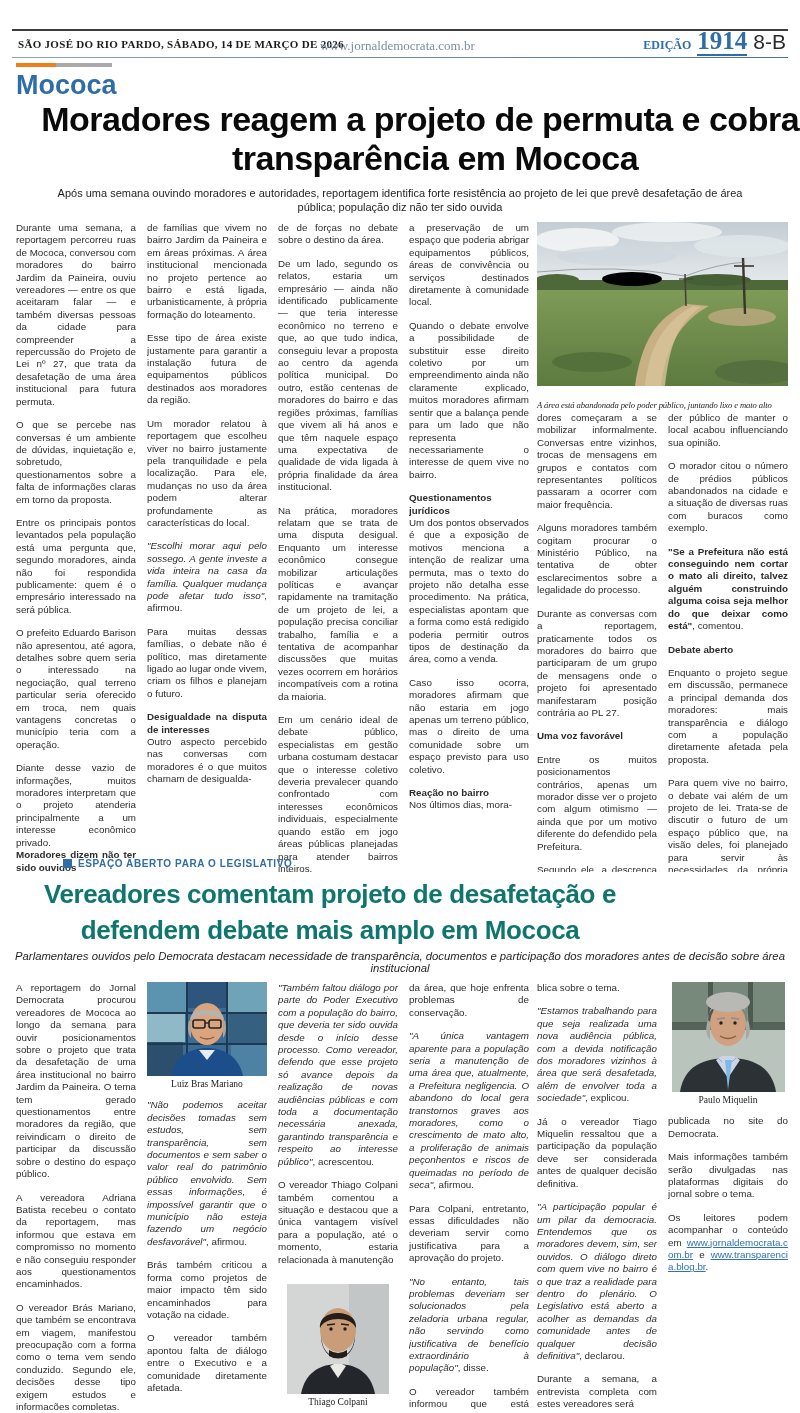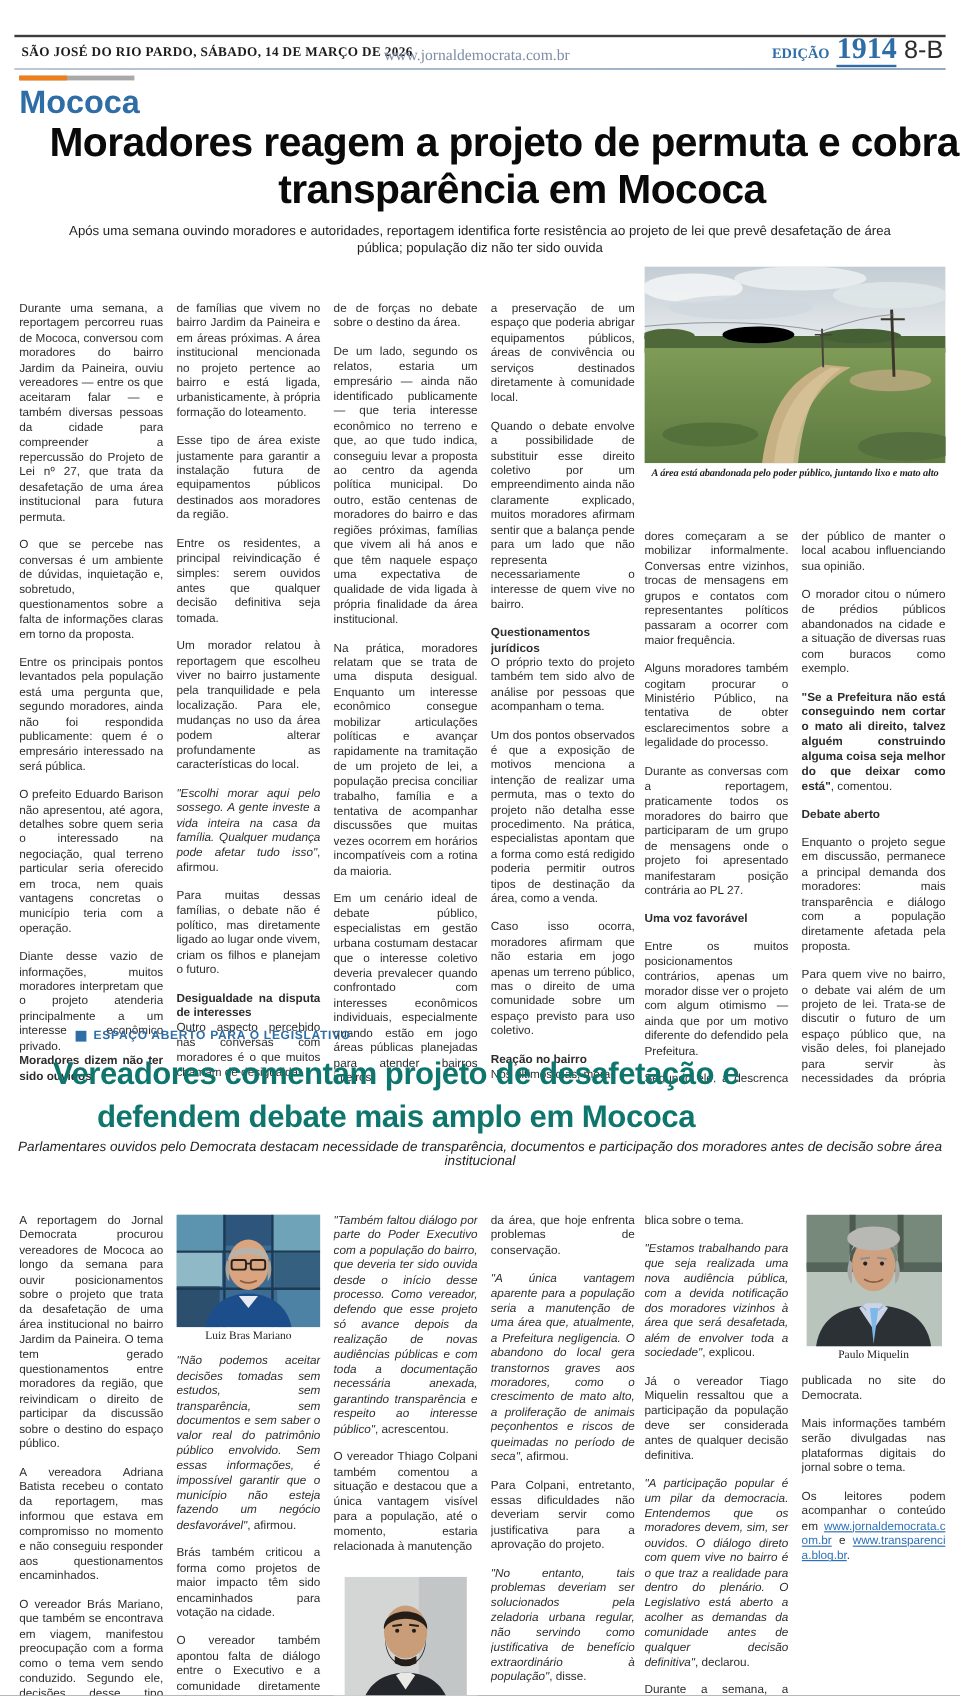--- a/index.html
+++ b/index.html
@@ -22,31 +22,31 @@
   .secbar{position:absolute;top:63px;left:16px;width:96px;height:4px;background:#a9a9a9;}
   .secbar .orange{position:absolute;left:0;top:0;width:40px;height:4px;background:#ee7f1b;}
   .secname{position:absolute;top:70px;left:16px;font-size:27px;font-weight:bold;color:#2f6da6;}
   
   .h1line{position:absolute;top:100px;left:0;width:800px;text-align:center;
           font-size:34px;line-height:39px;font-weight:bold;color:#0a0a0a;letter-spacing:-.5px;padding-left:35px;}
   .dk1{position:absolute;top:186px;left:40px;width:720px;text-align:center;
        font-size:11px;line-height:14px;color:#1f1f1f;}
   
   .bodycol{position:absolute;width:120px;font-size:9.8px;line-height:12.4px;
-           text-align:justify;color:#2d2d2d;overflow:hidden;margin-top:30px;}
+           text-align:justify;color:#2d2d2d;overflow:hidden;}
   .bodycol p{margin:0 0 11px 0;}
   .bodycol p.tight{margin-bottom:0;}
   .sh{font-weight:bold;}
   .it{font-style:italic;}
   .a1{top:222px;height:650px;}
   
   .rblock{position:absolute;top:222px;left:537px;width:251px;height:650px;}
   .mainphoto{width:251px;height:164px;display:block;}
-  .photocap{margin-top:3px;width:251px;text-align:center;font-family:"Liberation Serif",serif;
-            font-style:italic;font-weight:bold;font-size:8.6px;color:#222;letter-spacing:-.1px;}
+  .photocap{margin-top:14px;width:251px;font-family:"Liberation Serif",serif;
+            font-style:italic;font-weight:normal;font-size:8.6px;color:#222;letter-spacing:-.1px;}
   .inner5,.inner6{position:absolute;top:190px;width:120px;height:460px;overflow:hidden;
                   font-size:9.8px;line-height:12.4px;text-align:justify;}
   .inner5 p,.inner6 p{margin:0 0 11px 0;}
   .inner5{left:0;} .inner6{left:131px;}
   
   .kicker{position:absolute;top:858px;left:16px;display:flex;align-items:center;gap:6px;padding-left:47px;}
   .ksq{width:9px;height:9px;background:#2f6da6;display:inline-block;}
   .ktxt{font-size:10px;font-weight:bold;letter-spacing:.6px;color:#2f6da6;}
   .h2line{position:absolute;top:876px;left:0;width:660px;text-align:center;
           font-size:26px;line-height:36px;font-weight:bold;color:#0f766e;letter-spacing:-.4px;}
@@ -90,41 +90,39 @@
     <p>Entre os principais pontos levantados pela população está uma pergunta que, segundo moradores, ainda não foi respondida publicamente: quem é o empresário interessado na será pública.</p>
     <p>O prefeito Eduardo Barison não apresentou, até agora, detalhes sobre quem seria o interessado na negociação, qual terreno particular seria oferecido em troca, nem quais vantagens concretas o município teria com a operação.</p>
     <p class="tight">Diante desse vazio de informações, muitos moradores interpretam que o projeto atenderia principalmente a um interesse econômico privado.</p>
     <p class="sh tight">Moradores dizem não ter sido ouvidos</p>
 
   </div>
 
   <div class="bodycol a1 colpos2">
     <p>de famílias que vivem no bairro Jardim da Paineira e em áreas próximas. A área institucional mencionada no projeto pertence ao bairro e está ligada, urbanisticamente, à própria formação do loteamento.</p>
     <p>Esse tipo de área existe justamente para garantir a instalação futura de equipamentos públicos destinados aos moradores da região.</p>
-    <p>Entre os residentes, a principal reivindicação é simples: serem ouvidos antes que qualquer decisão definitiva seja tomada.</p>
     <p>Um morador relatou à reportagem que escolheu viver no bairro justamente pela tranquilidade e pela localização. Para ele, mudanças no uso da área podem alterar profundamente as características do local.</p>
     <p><span class="it">"Escolhi morar aqui pelo sossego. A gente investe a vida inteira na casa da família. Qualquer mudança pode afetar tudo isso"</span><span>, afirmou.</span></p>
     <p>Para muitas dessas famílias, o debate não é político, mas diretamente ligado ao lugar onde vivem, criam os filhos e planejam o futuro.</p>
     <p class="sh tight">Desigualdade na disputa de interesses</p>
     <p>Outro aspecto percebido nas conversas com moradores é o que muitos chamam de desigualda-</p>
   </div>
 
   <div class="bodycol a1 colpos3">
     <p>de de forças no debate sobre o destino da área.</p>
     <p>De um lado, segundo os relatos, estaria um empresário — ainda não identificado publicamente — que teria interesse econômico no terreno e que, ao que tudo indica, conseguiu levar a proposta ao centro da agenda política municipal. Do outro, estão centenas de moradores do bairro e das regiões próximas, famílias que vivem ali há anos e que têm naquele espaço uma expectativa de qualidade de vida ligada à própria finalidade da área institucional.</p>
     <p>Na prática, moradores relatam que se trata de uma disputa desigual. Enquanto um interesse econômico consegue mobilizar articulações políticas e avançar rapidamente na tramitação de um projeto de lei, a população precisa conciliar trabalho, família e a tentativa de acompanhar discussões que muitas vezes ocorrem em horários incompatíveis com a rotina da maioria.</p>
     <p class="tight">Em um cenário ideal de debate público, especialistas em gestão urbana costumam destacar que o interesse coletivo deveria prevalecer quando confrontado com interesses econômicos individuais, especialmente quando estão em jogo áreas públicas planejadas para atender bairros inteiros.</p>
 
   </div>
 
   <div class="bodycol a1 colpos4">
     <p>a preservação de um espaço que poderia abrigar equipamentos públicos, áreas de convivência ou serviços destinados diretamente à comunidade local.</p>
     <p>Quando o debate envolve a possibilidade de substituir esse direito coletivo por um empreendimento ainda não claramente explicado, muitos moradores afirmam sentir que a balança pende para um lado que não representa necessariamente o interesse de quem vive no bairro.</p>
     <p class="sh tight">Questionamentos jurídicos</p>
-    <p>O próprio texto do projeto também tem sido alvo de análise por pessoas que acompanham o tema.</p>
     <p>Um dos pontos observados é que a exposição de motivos menciona a intenção de realizar uma permuta, mas o texto do projeto não detalha esse procedimento. Na prática, especialistas apontam que a forma como está redigido poderia permitir outros tipos de destinação da área, como a venda.</p>
     <p>Caso isso ocorra, moradores afirmam que não estaria em jogo apenas um terreno público, mas o direito de uma comunidade sobre um espaço previsto para uso coletivo.</p>
     <p class="sh tight">Reação no bairro</p>
     <p>Nos últimos dias, mora-</p>
   </div>
 
   <div class="rblock">
 
     <svg class="mainphoto" viewBox="0 0 251 164" aria-hidden="true">
       <defs>

